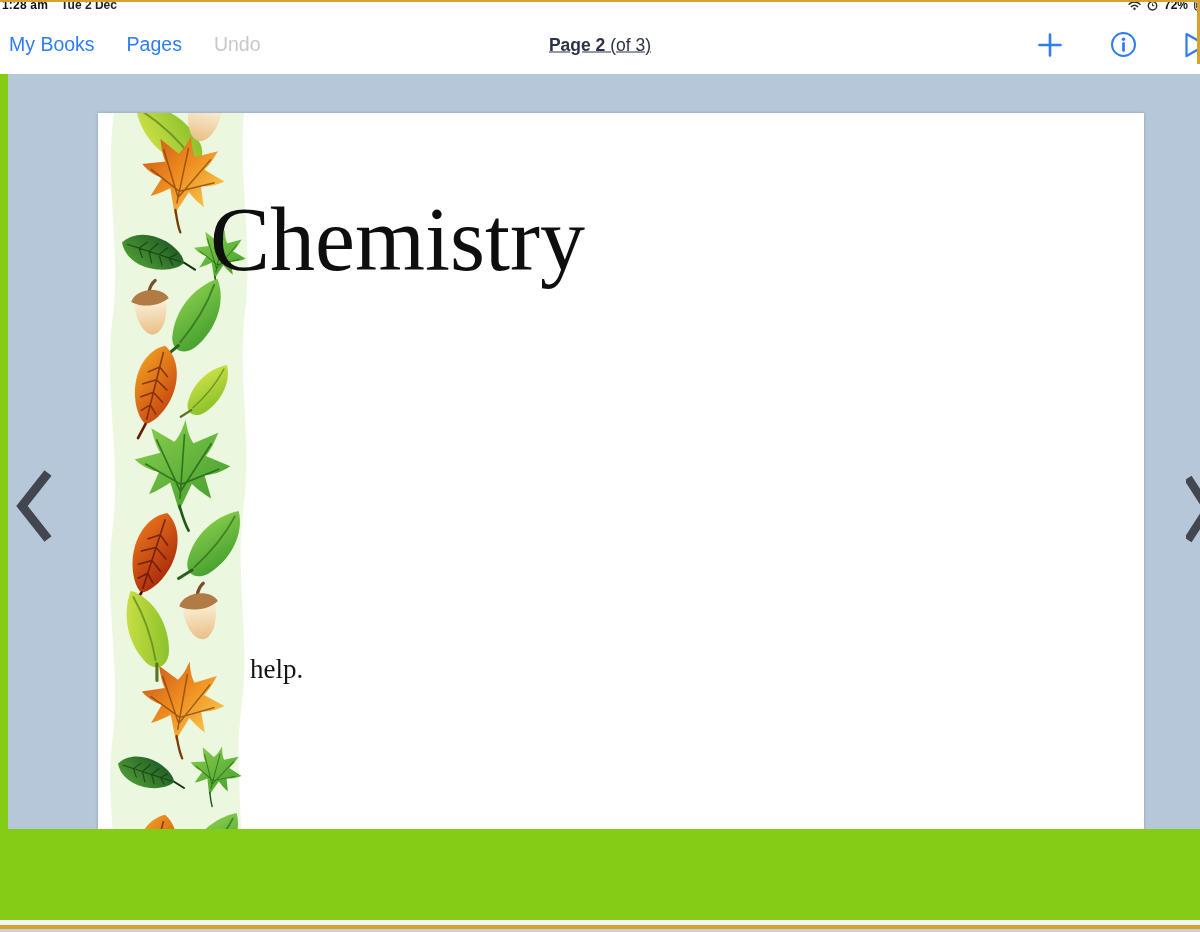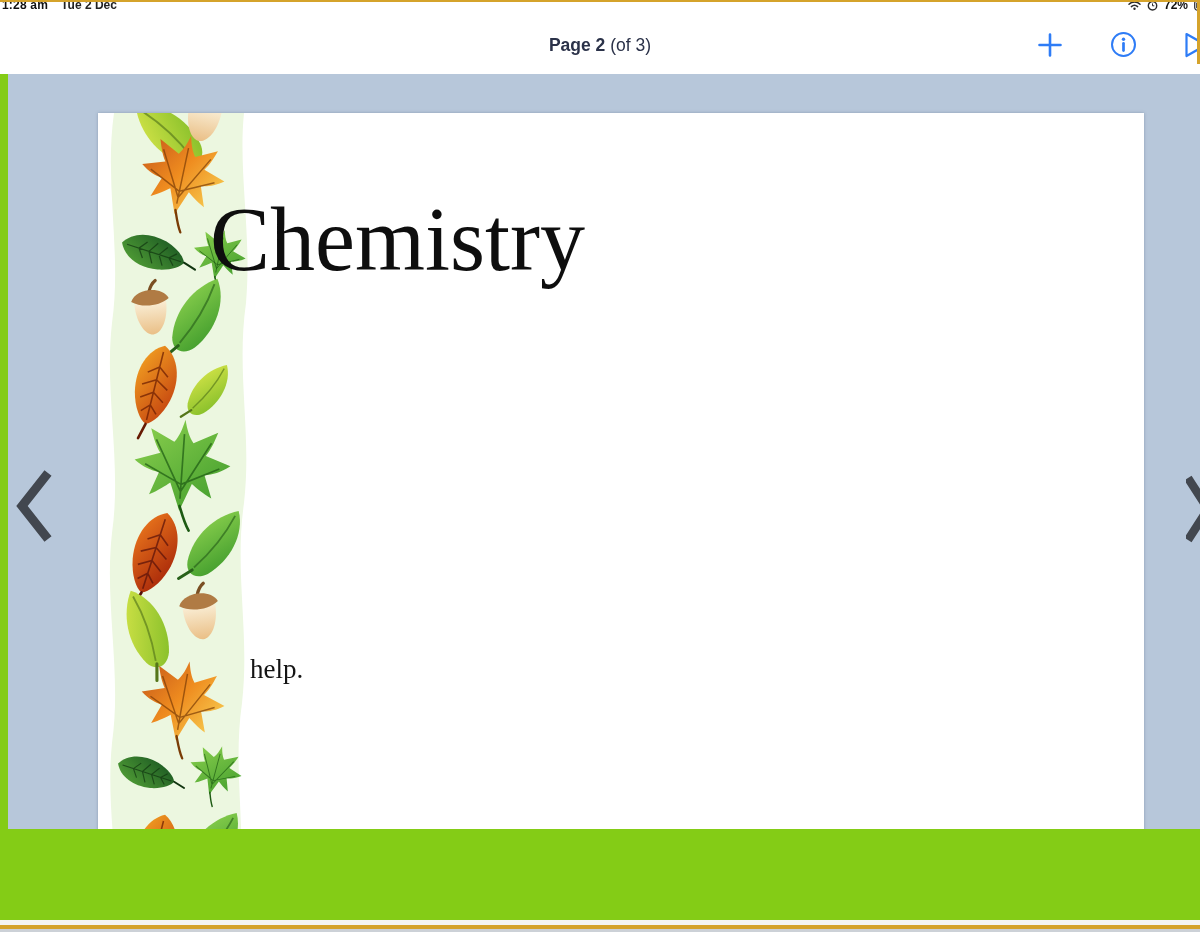--- a/index.html
+++ b/index.html
@@ -28,21 +28,21 @@
   .sb-batt   { font-weight:600; }
   .batt-svg  { margin-right:-19px; } 
 
   
   .toolbar { position:absolute; top:15px; left:0; right:0; height:59px; background:#fff; z-index:10; }
   .tb-left { position:absolute; left:9px; top:0; height:100%; display:flex; align-items:center; gap:32px; }
   button { background:none; border:none; padding:0; cursor:pointer; font-family:inherit; }
   .tb-link { font-size:19.5px; color:var(--accent-blue); }
   .tb-link.disabled { color:var(--disabled-gray); }
   .tb-center { position:absolute; left:50%; top:50%; transform:translate(-50%,-50%);
-               font-size:17.5px; color:var(--title-navy); white-space:nowrap; }
+               font-size:17.5px; color:var(--title-navy); white-space:nowrap;text-decoration:underline; }
   .pi-bold { font-weight:700; }
   .pi-rest { font-weight:400; }
   .tb-right { position:absolute; right:0; top:0; height:100%; display:flex; align-items:center; gap:46px; }
   .tb-icon-btn { display:flex; align-items:center; }
   .play-btn { margin-right:-9px; } 
   .accent-stroke { stroke:var(--accent-blue); }
   .accent-fill   { fill:var(--accent-blue); }
 
   
   .stage { position:absolute; top:74px; left:8px; width:1200px; height:755px;
@@ -92,20 +92,25 @@
         <svg class="batt-svg" width="22" height="11" viewBox="0 0 22 11">
           <rect x="0.7" y="0.7" width="18" height="9.4" rx="2.6" fill="none" stroke="#2a2a2c" stroke-width="1.2"></rect>
           <rect x="2.2" y="2.2" width="10.8" height="6.4" rx="1.4" fill="#2a2a2c"></rect>
           <path d="M19.6,3.6 C21,4 21,6.8 19.6,7.2" fill="#2a2a2c"></path>
         </svg>
       </div>
     </div>
   </div>
 
   <div class="toolbar">
+    <div class="tb-left">
+      <button class="tb-link">My Books</button>
+      <button class="tb-link">Pages</button>
+      <button class="tb-link disabled">Undo</button>
+    </div>
     <div class="tb-center">
       <span class="pi-bold">Page 2</span><span class="pi-rest"> (of 3)</span>
     </div>
     <div class="tb-right">
       <button class="tb-icon-btn">
         <svg width="28" height="28" viewBox="0 0 28 28">
           <path class="accent-stroke" d="M14,3.5 V24.5 M3.5,14 H24.5" fill="none" stroke-width="2.6" stroke-linecap="round"></path>
         </svg>
       </button>
       <button class="tb-icon-btn">

